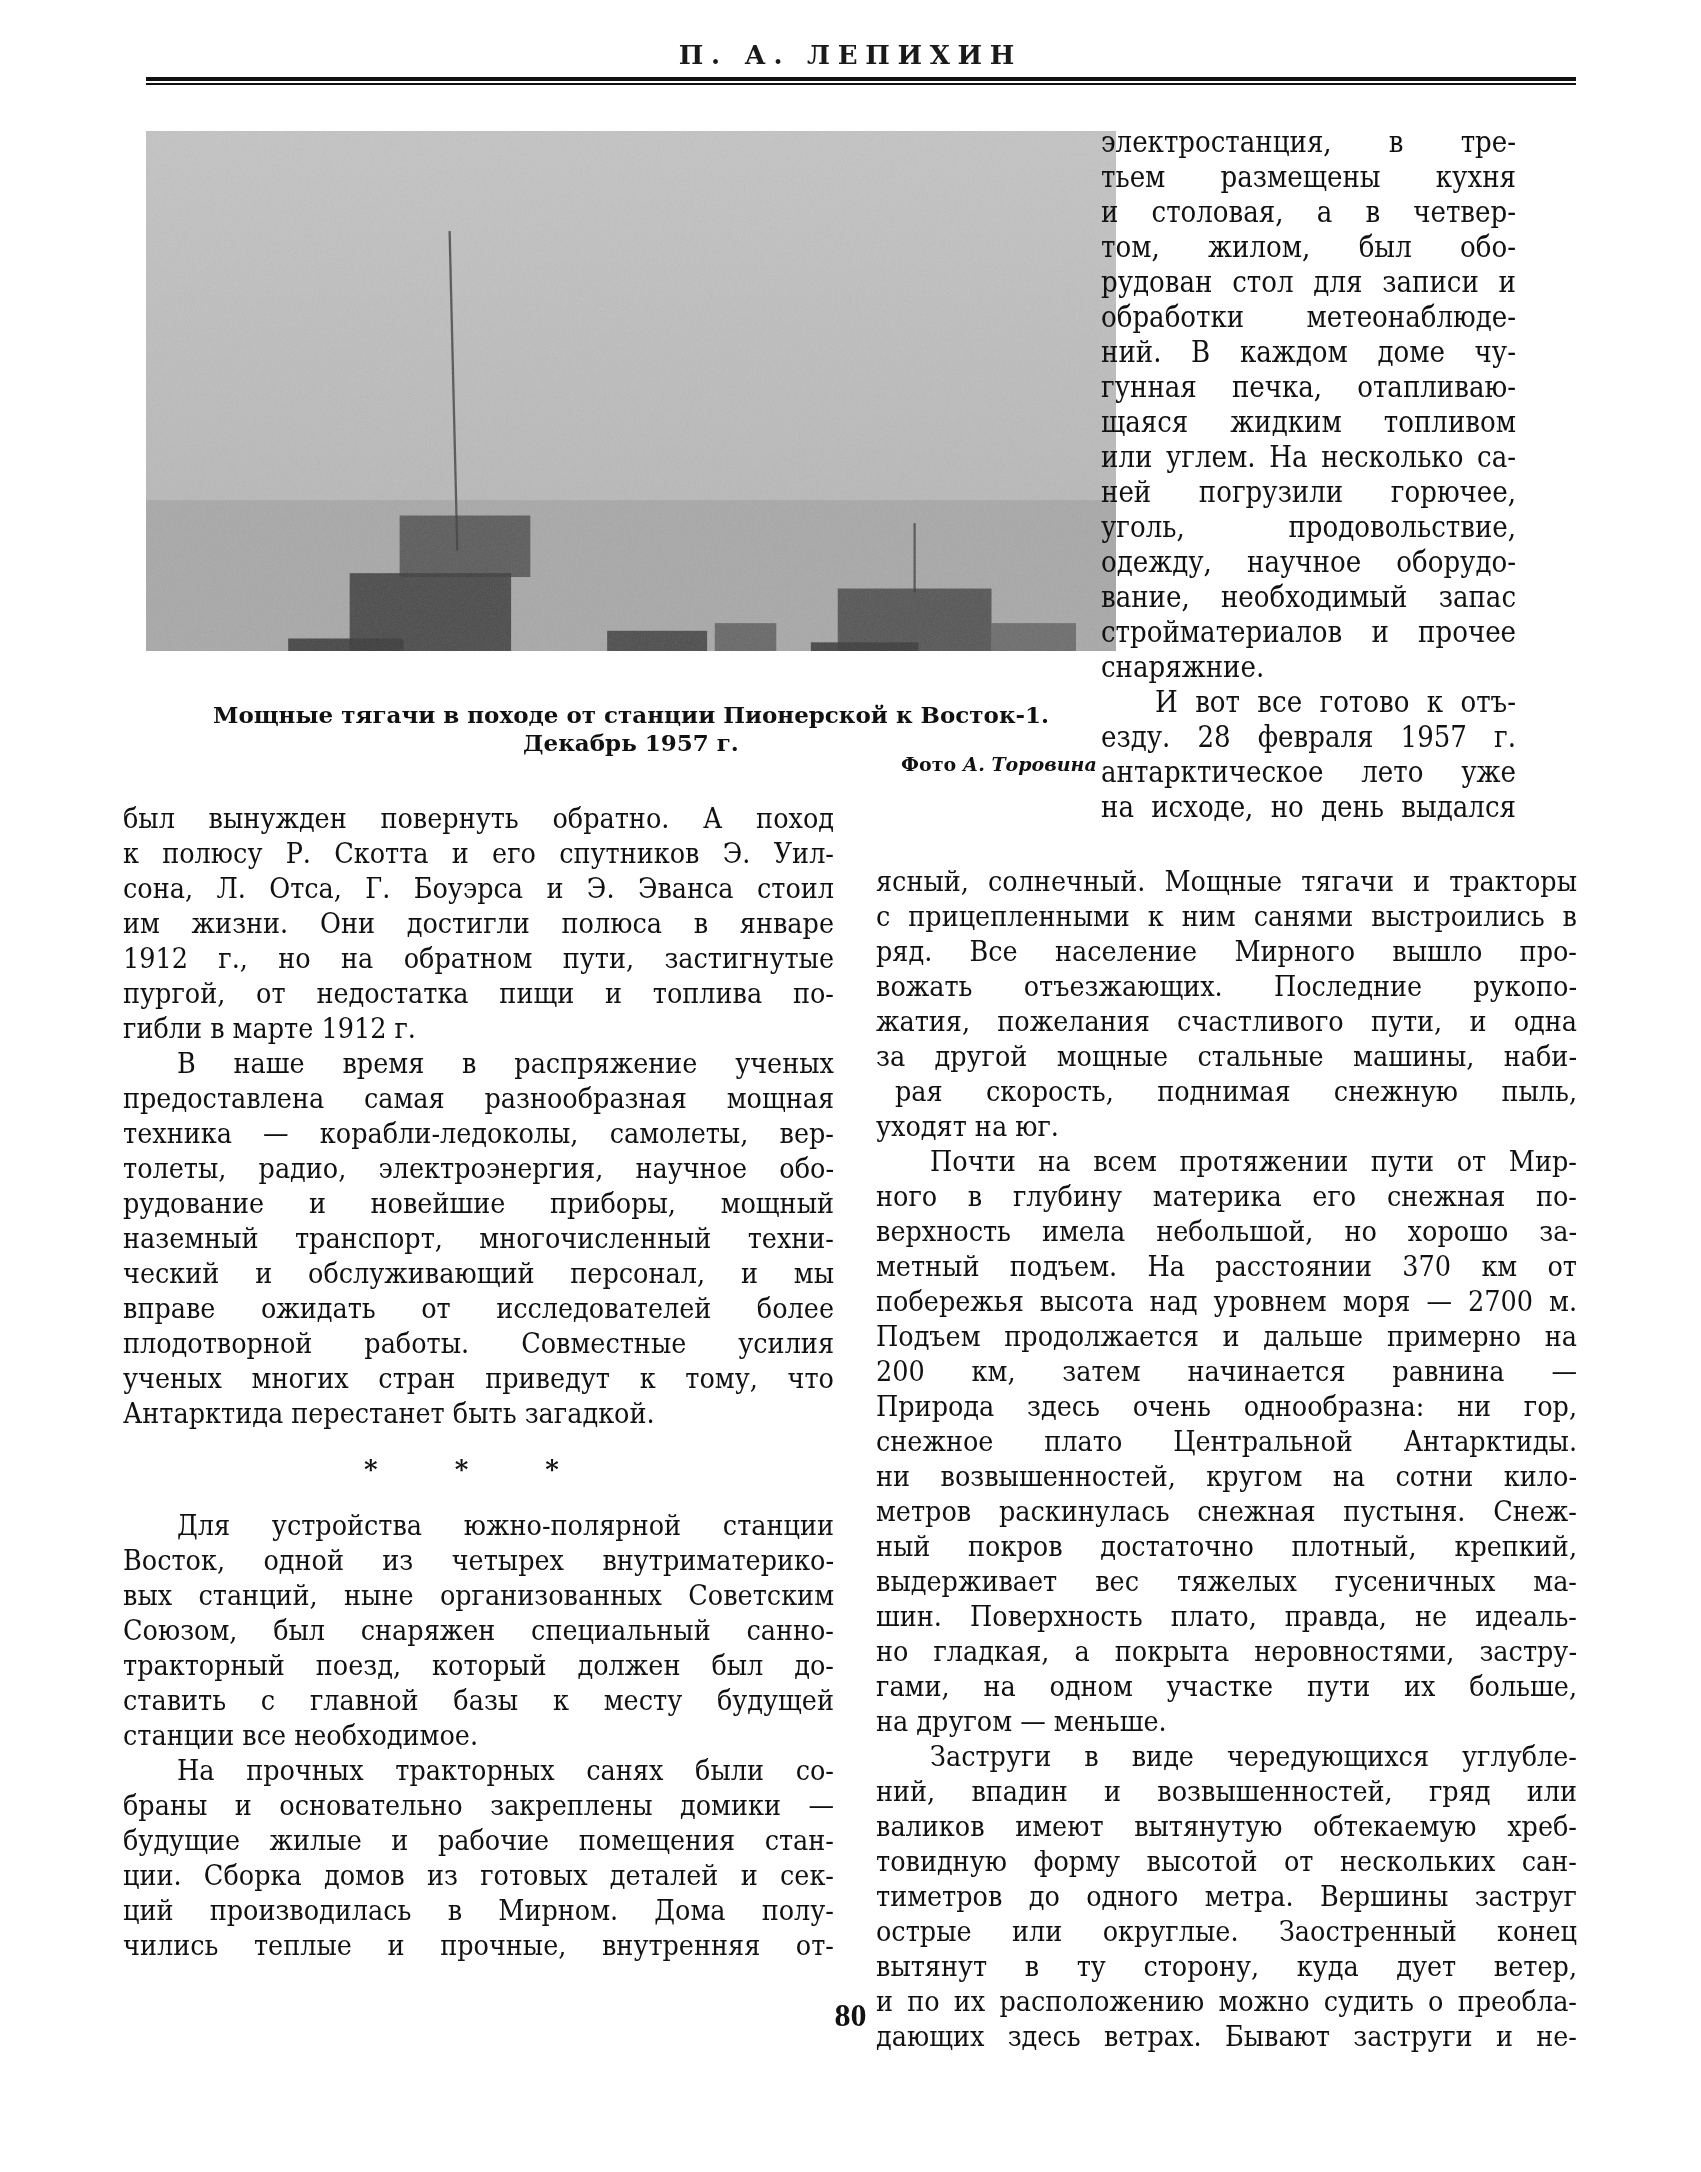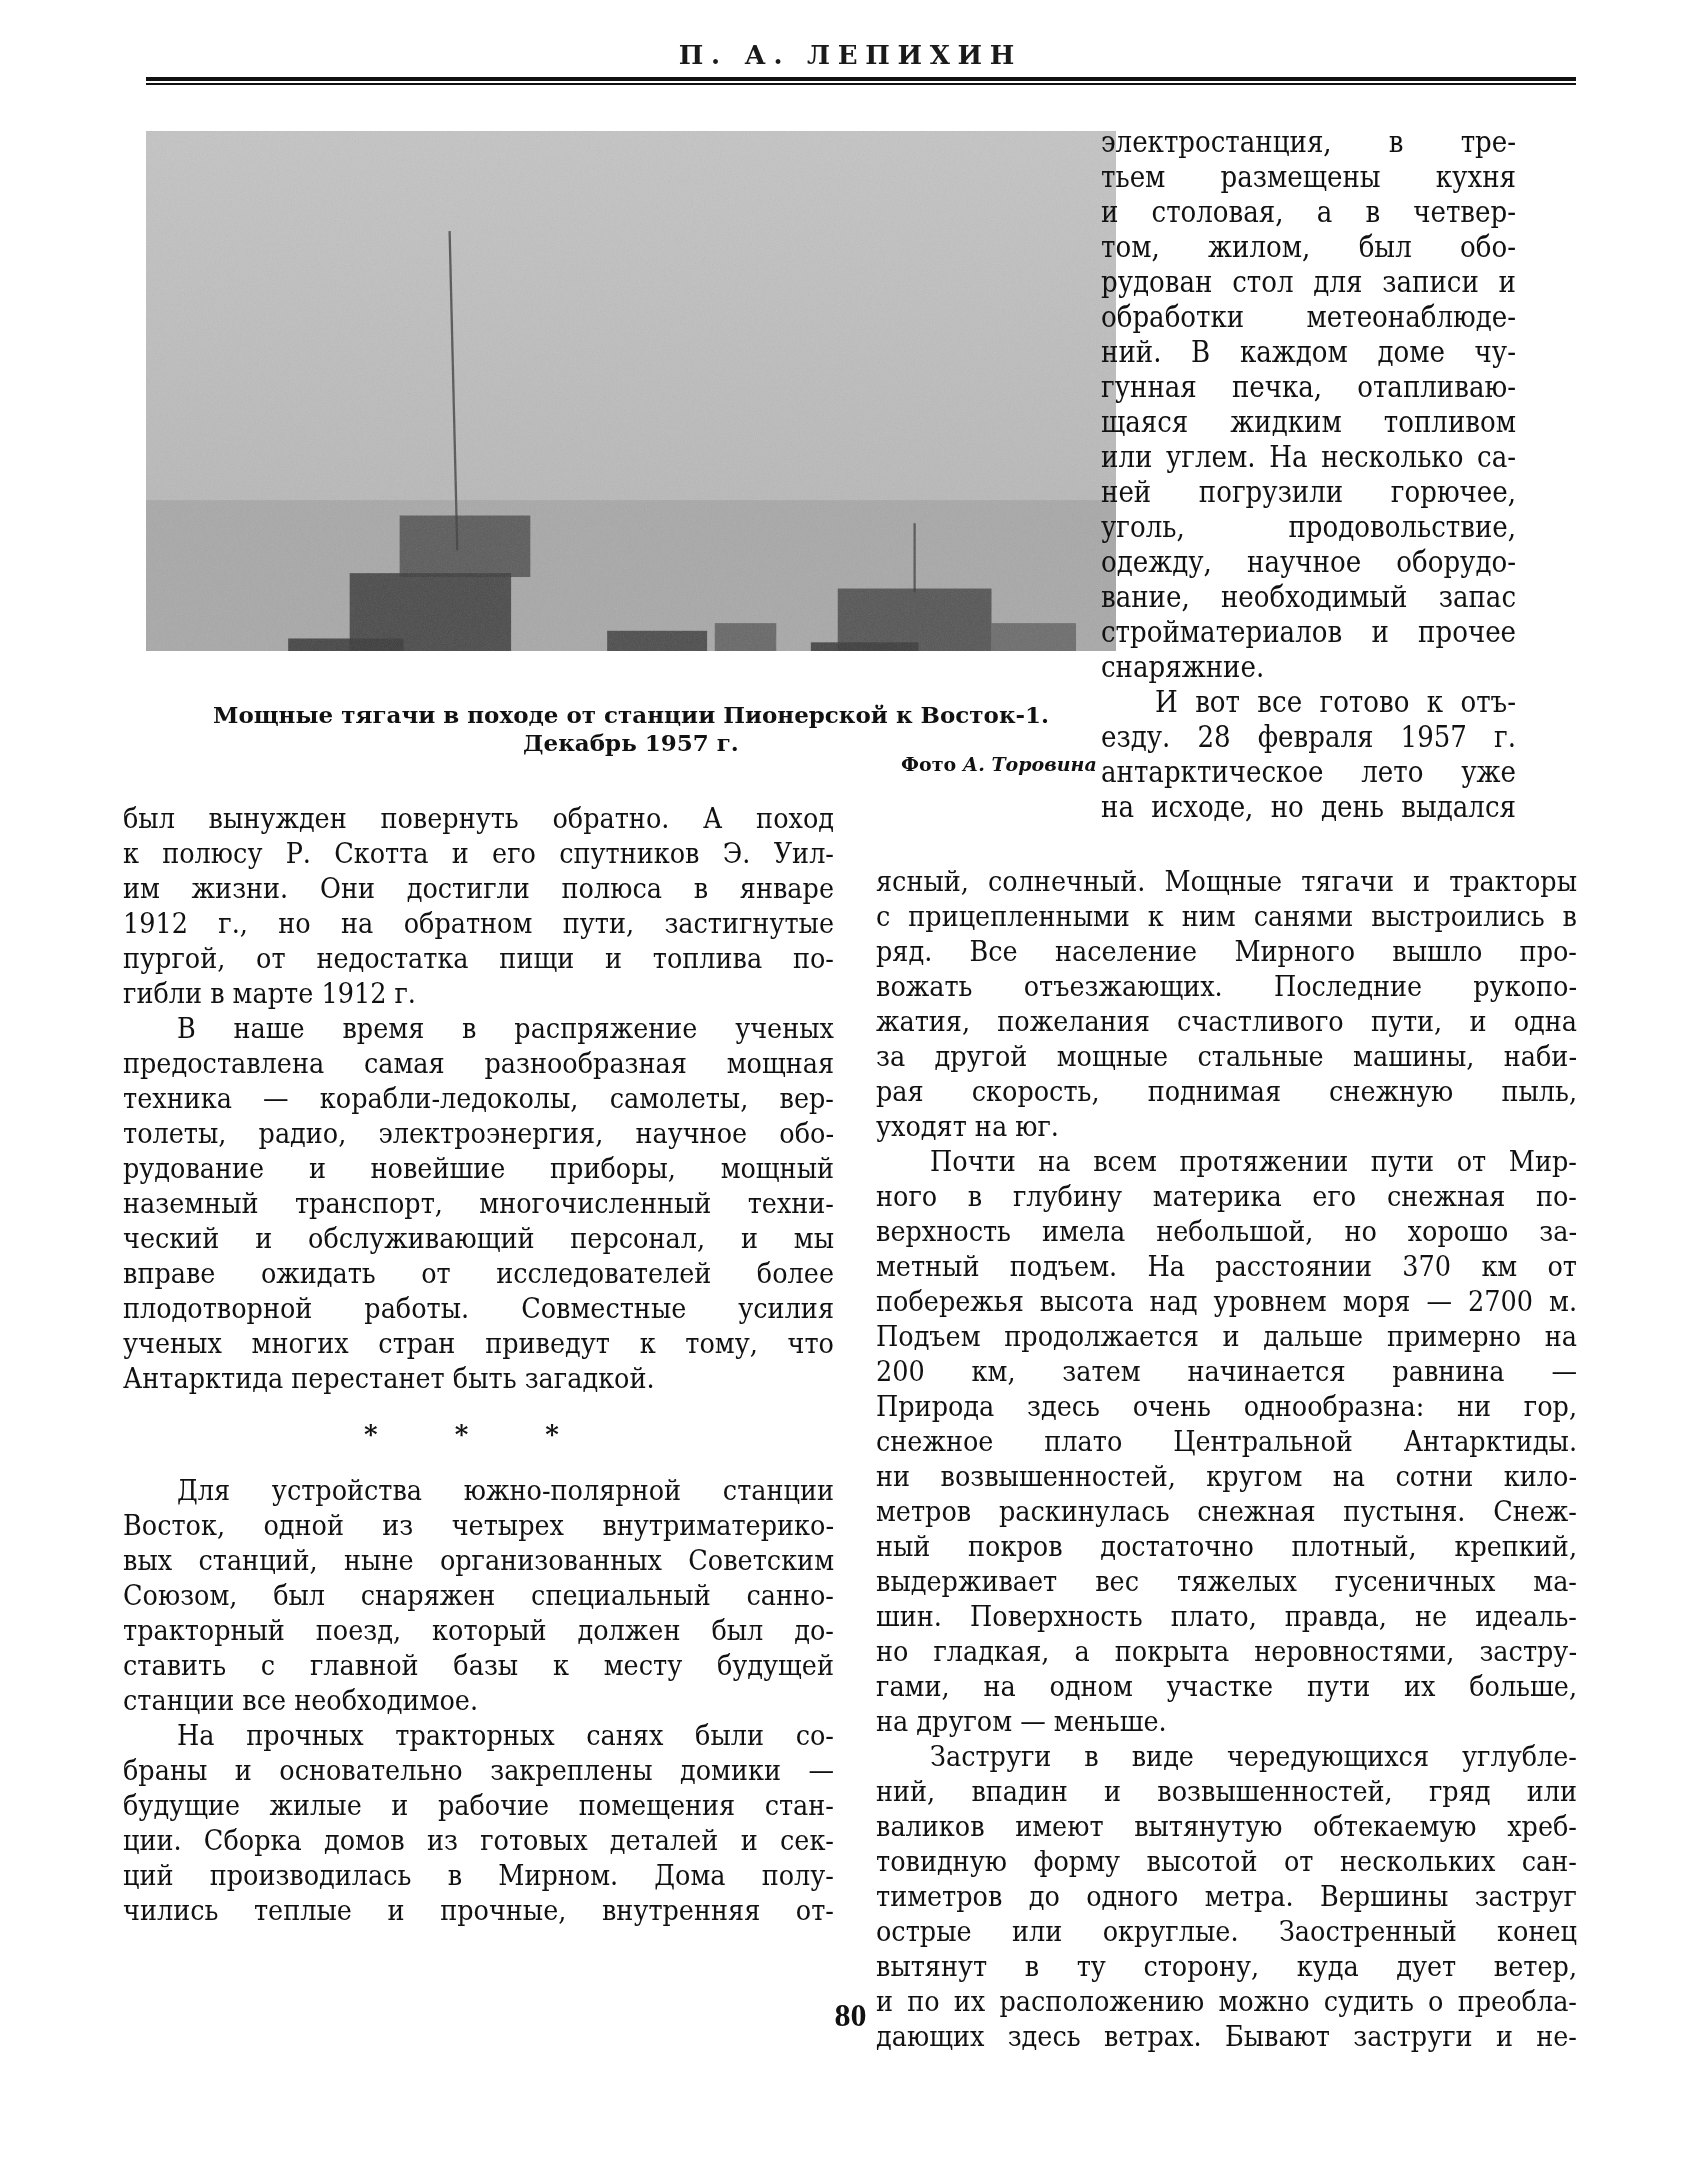--- a/index.html
+++ b/index.html
@@ -117,20 +117,21 @@
 </div>
 <div class="abs credit" style="left:901px; top:753px;">
   <span>Фото</span>
   <span class="author">А. Торовина</span>
 </div>
 
 <div class="col" style="left:123px; top:801px; width:711px;">
   <div>
     <span class="line" style="display: block;">был вынужден повернуть обратно. А поход</span>
     <span class="line" style="display: block;">к полюсу Р. Скотта и его спутников Э. Уил-</span>
+    <span class="line" style="display: block;">сона, Л. Отса, Г. Боуэрса и Э. Эванса стоил</span>
     <span class="line" style="display: block;">им жизни. Они достигли полюса в январе</span>
     <span class="line" style="display: block;">1912 г., но на обратном пути, застигнутые</span>
     <span class="line" style="display: block;">пургой, от недостатка пищи и топлива по-</span>
     <span class="line last" style="display: block;">гибли в марте 1912 г.</span>
   </div>
   <div>
     <span class="line indent" style="display: block;">В наше время в распряжение ученых</span>
     <span class="line" style="display: block;">предоставлена самая разнообразная мощная</span>
     <span class="line" style="display: block;">техника — корабли-ледоколы, самолеты, вер-</span>
     <span class="line" style="display: block;">толеты, радио, электроэнергия, научное обо-</span>
@@ -163,21 +164,21 @@
 </div>
 
 <div class="col" style="left:876px; top:864px; width:701px;">
   <div>
     <span class="line" style="display: block;">ясный, солнечный. Мощные тягачи и тракторы</span>
     <span class="line" style="display: block;">с прицепленными к ним санями выстроились в</span>
     <span class="line" style="display: block;">ряд. Все население Мирного вышло про-</span>
     <span class="line" style="display: block;">вожать отъезжающих. Последние рукопо-</span>
     <span class="line" style="display: block;">жатия, пожелания счастливого пути, и одна</span>
     <span class="line" style="display: block;">за другой мощные стальные машины, наби-</span>
-    <span class="line" style="display: block;">рая скорость, поднимая снежную пыль,</span>
+    <span class="line" style="display: block; margin-left: 19px;">рая скорость, поднимая снежную пыль,</span>
     <span class="line last" style="display: block;">уходят на юг.</span>
   </div>
   <div>
     <span class="line indent" style="display: block;">Почти на всем протяжении пути от Мир-</span>
     <span class="line" style="display: block;">ного в глубину материка его снежная по-</span>
     <span class="line" style="display: block;">верхность имела небольшой, но хорошо за-</span>
     <span class="line" style="display: block;">метный подъем. На расстоянии 370 км от</span>
     <span class="line" style="display: block;">побережья высота над уровнем моря — 2700 м.</span>
     <span class="line" style="display: block;">Подъем продолжается и дальше примерно на</span>
     <span class="line" style="display: block;">200 км, затем начинается равнина —</span>

